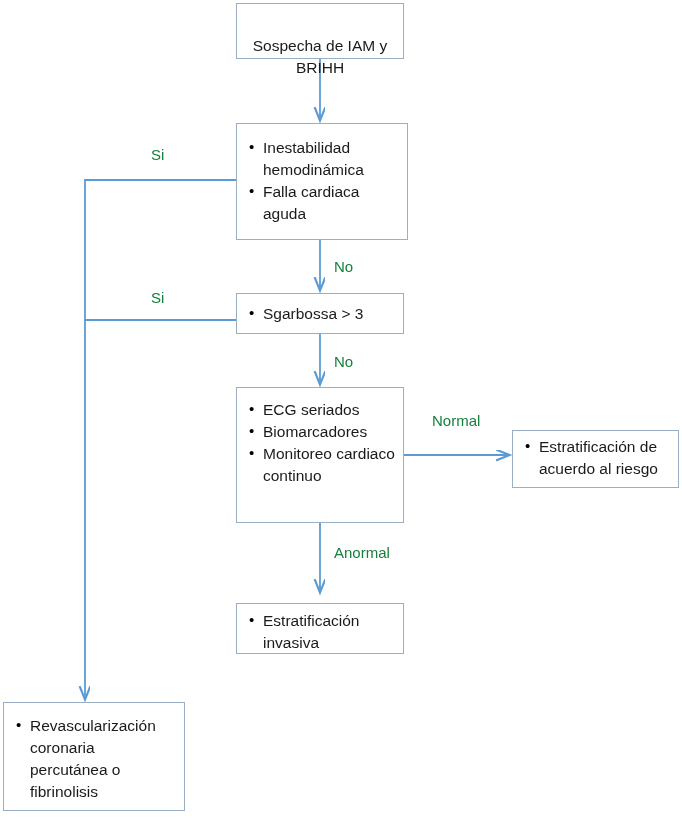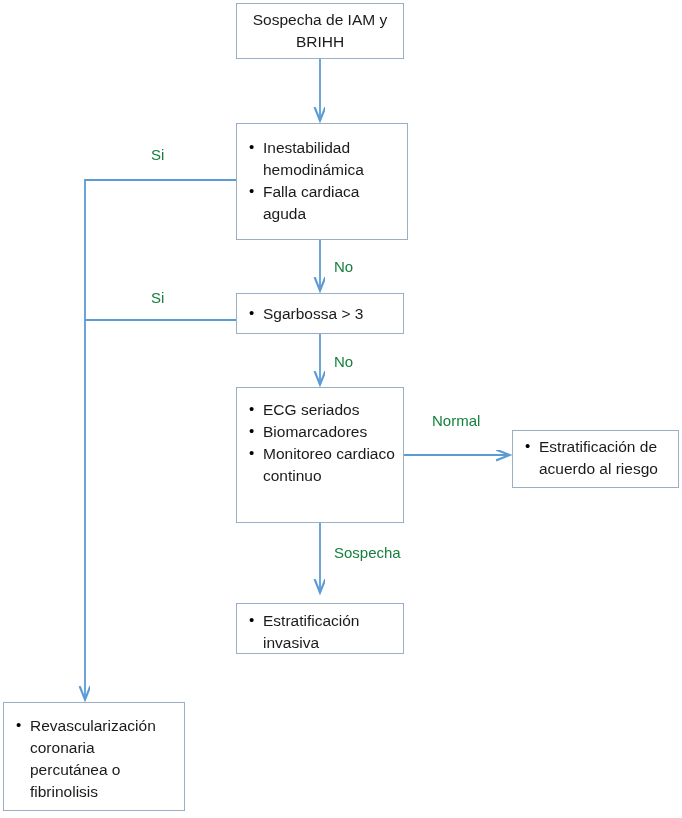--- a/index.html
+++ b/index.html
@@ -26,20 +26,21 @@
     color: #1a1a1a;
     font-size: 15.5px;
     line-height: 22px;
   }
   .centered {
     display: flex;
     align-items: center;
     justify-content: center;
     text-align: center;
     height: 100%;
+    margin-top: 26px;
   }
   .bullets {
     list-style: none;
     margin: 0;
     padding: 0;
   }
   .bullets li {
     position: relative;
     padding-left: 14px;
     margin: 0;
@@ -157,15 +158,15 @@
   <div class="edge-label" style="left:151px; top:146px;"><span>Si</span></div>
 
   <div class="edge-label" style="left:334px; top:258px;"><span>No</span></div>
 
   <div class="edge-label" style="left:151px; top:289px;"><span>Si</span></div>
 
   <div class="edge-label" style="left:334px; top:353px;"><span>No</span></div>
 
   <div class="edge-label" style="left:432px; top:412px;"><span>Normal</span></div>
 
-  <div class="edge-label" style="left:334px; top:544px;"><span>Sospecha</span></div>
+  <div class="edge-label" style="left:334px; top:544px;"><span>Anormal</span></div>
 
 </div>
 
 </body></html>

